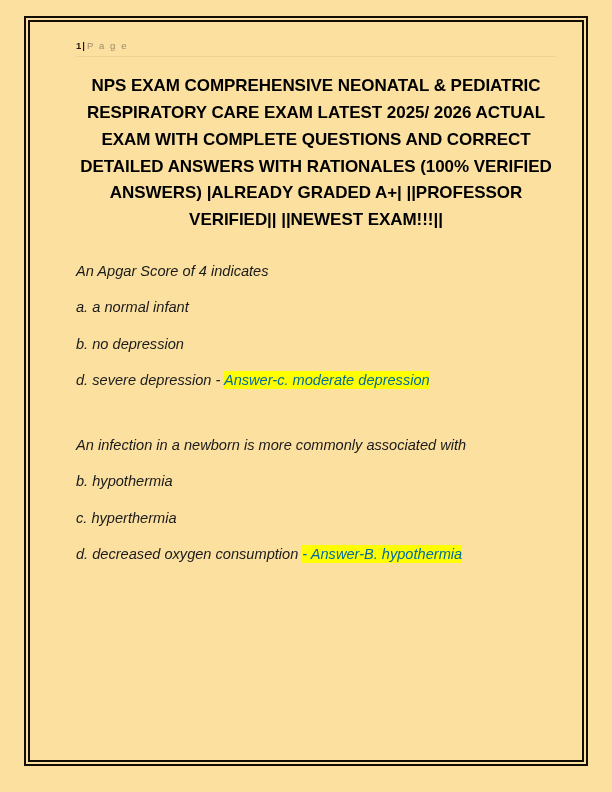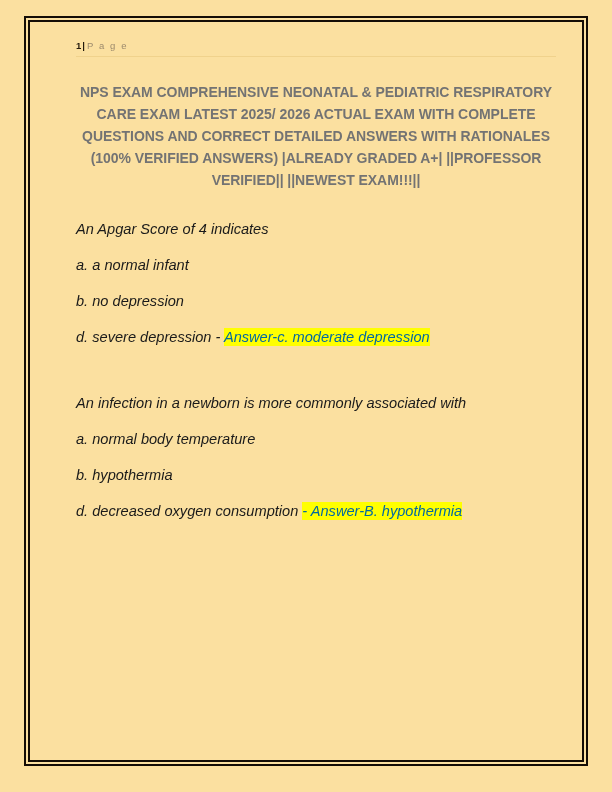--- a/index.html
+++ b/index.html
@@ -53,25 +53,25 @@
   .header .bar {
     font-weight: bold;
     color: #241a0c;
     letter-spacing: 0;
     margin: 0 2px 0 1px;
   }
   .header .pgword {
     color: #9c8a6c;
   }
   .title {
-    margin-top: 24px;
+    margin-top: 16px;
     text-align: center;
-    color: #737373;
+    color: #000000;
     font-weight: bold;
-    font-size: 14px;
+    font-size: 17px;
     line-height: 1.58;
     letter-spacing: -0.05px;
     padding: 0 2px;
   }
   .qblock {
     margin-top: 28px;
   }
   .qline {
     font-size: 14.6px;
     color: #1a1a1a;
@@ -113,20 +113,20 @@
         <div class="qline qstem">An Apgar Score of 4 indicates</div>
         <div class="qline"><span>a. a normal infant</span></div>
         <div class="qline"><span>b. no depression</span></div>
         <div class="qline"><span>d. severe depression - </span><span class="hl">Answer-c. moderate depression</span></div>
       </div>
 
       <div class="gap"></div>
 
       <div class="qblock">
         <div class="qline qstem">An infection in a newborn is more commonly associated with</div>
-        <div class="qline"><span>a. normal body temperature</span></div>
         <div class="qline"><span>b. hypothermia</span></div>
+        <div class="qline"><span>c. hyperthermia</span></div>
         <div class="qline"><span>d. decreased oxygen consumption </span><span class="hl">- Answer-B. hypothermia</span></div>
       </div>
 
     </div>
   </div>
 </div>
 
 </body></html>

